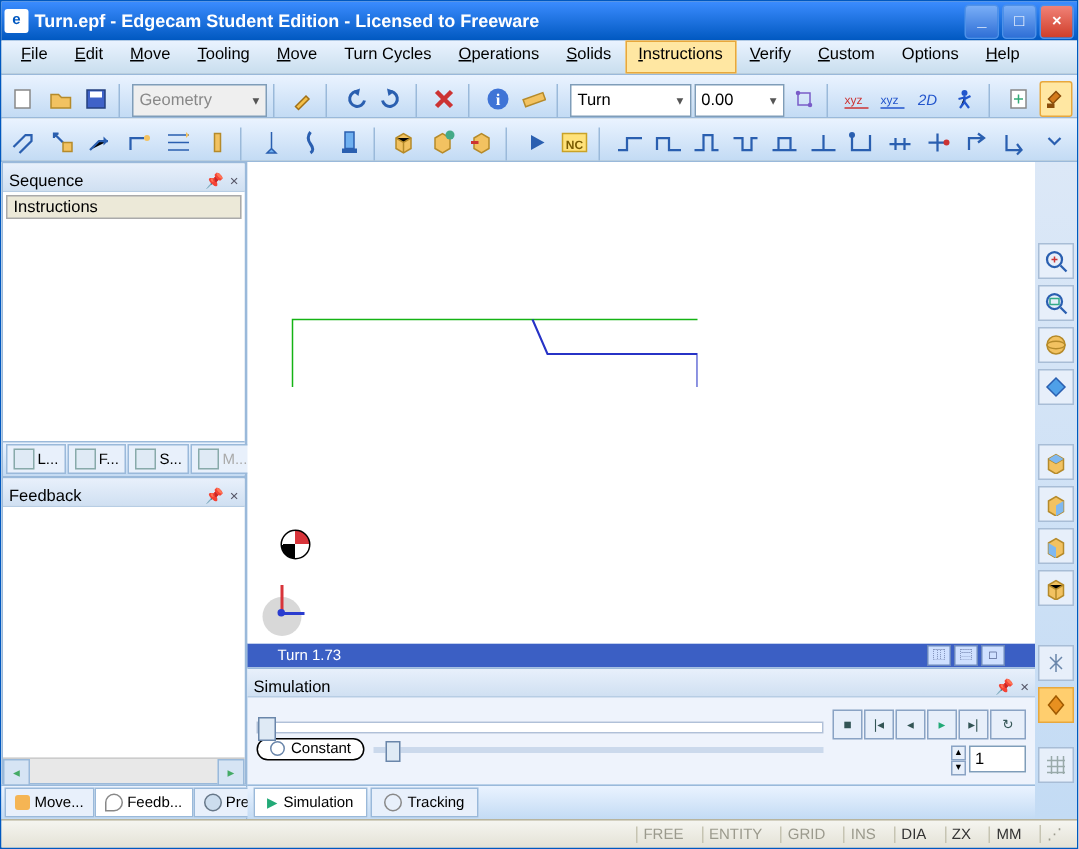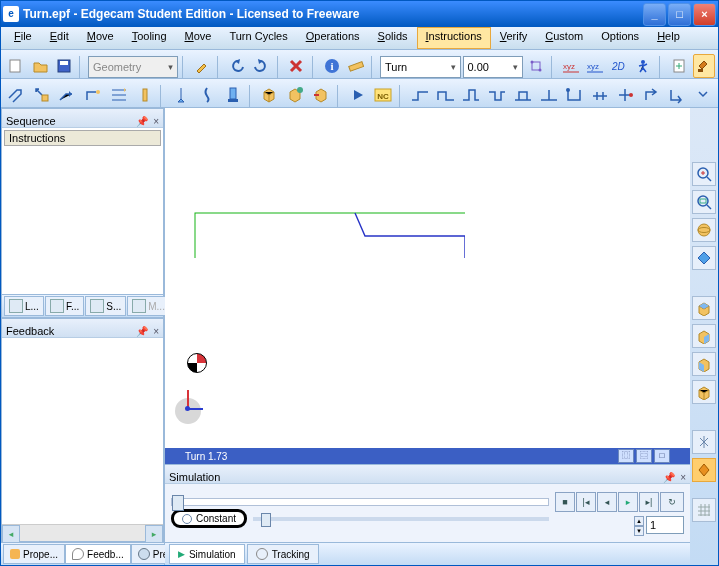--- a/index.html
+++ b/index.html
@@ -59,21 +59,21 @@
 .version-bar{height:16px;background:#3b5fc4;color:#fff;display:flex;align-items:center;padding:0 20px;font-size:10px}
 .version-bar .sp{flex:1}
 .vb-icons{display:flex;gap:2px;color:#1b2a60}
 .vb-ico{width:14px;height:12px;background:#cfe0ff;border:1px solid #6b88bd;font-size:8px;text-align:center;line-height:12px}
 .sim-panel{border-top:1px solid #9ab9da;background:#eef3fc;display:flex;flex-direction:column}
 .sim-body{height:50px;display:flex;align-items:center;padding:4px 6px;gap:6px}
 .sim-left{flex:1;display:flex;flex-direction:column;gap:3px}
 .slider-track{height:6px;border:1px solid #b0c0d8;background:#fff;position:relative}
 .slider-thumb{position:absolute;left:0;top:-4px;width:10px;height:14px;background:#dfeaf5;border:1px solid #6a86aa}
 .constant-row{display:flex;align-items:center;gap:6px}
-.const-btn{border:3px solid #000000;background:#fff;border-radius:9px;padding:1px 8px;display:flex;align-items:flex-end;gap:4px;font-size:10px}
+.const-btn{border:1px solid #000000;background:#fff;border-radius:9px;padding:1px 8px;display:flex;align-items:flex-start;gap:4px;font-size:10px}
 .const-btn .dot{width:8px;height:8px;border:1px solid #6a86aa;border-radius:50%}
 .mini-slider{flex:1;height:4px;background:#cbd9ec;position:relative}
 .mini-slider .th{position:absolute;left:8px;top:-4px;width:8px;height:12px;background:#dfeaf5;border:1px solid #6a86aa}
 .sim-right{display:flex;flex-direction:column;align-items:flex-end;gap:4px}
 .playback{display:flex;gap:1px}
 .pbtn{width:18px;height:18px;border:1px solid #8aa3c4;background:#e7effa;display:flex;align-items:center;justify-content:center;font-size:9px;color:#355}
 .pbtn.play{color:#2a7}
 .pbtn.loop{width:22px}
 .step-row{display:flex;align-items:center;gap:2px}
 .stepper{width:10px;height:18px;display:flex;flex-direction:column}
@@ -434,21 +434,21 @@
         <div class="scrollbar-h">
           <div class="sb-btn">◂</div>
           <div style="flex:1"></div>
           <div class="sb-btn">▸</div>
         </div>
       </div>
 
       <div class="bottom-tabs">
         <div class="btab">
             <span class="btab-ico"></span>
-            <span>Prope...</span>
+            <span>Move...</span>
           </div>
         <div class="btab active">
             <span class="btab-ico speech"></span>
             <span>Feedb...</span>
           </div>
         <div class="btab">
             <span class="btab-ico mag"></span>
             <span>Preview</span>
           </div>
       </div>
@@ -601,14 +601,24 @@
         </div>
       <div style="height:8px"></div>
       <div class="rtbtn">
           <svg width="16" height="16">
             <path d="M2 5 L14 5 M2 9 L14 9 M2 13 L14 13 M5 2 L5 14 M9 2 L9 14 M13 2 L13 14" stroke="#9aa"></path>
           </svg>
         </div>
     </div>
   </div>
 
+  <div class="statusbar">
+    <span class="cell">FREE</span>
+    <span class="cell">ENTITY</span>
+    <span class="cell">GRID</span>
+    <span class="cell">INS</span>
+    <span class="cell on">DIA</span>
+    <span class="cell on">ZX</span>
+    <span class="cell on">MM</span>
+    <span class="cell">⋰</span>
+  </div>
 
 </div>
 
 </body></html>

